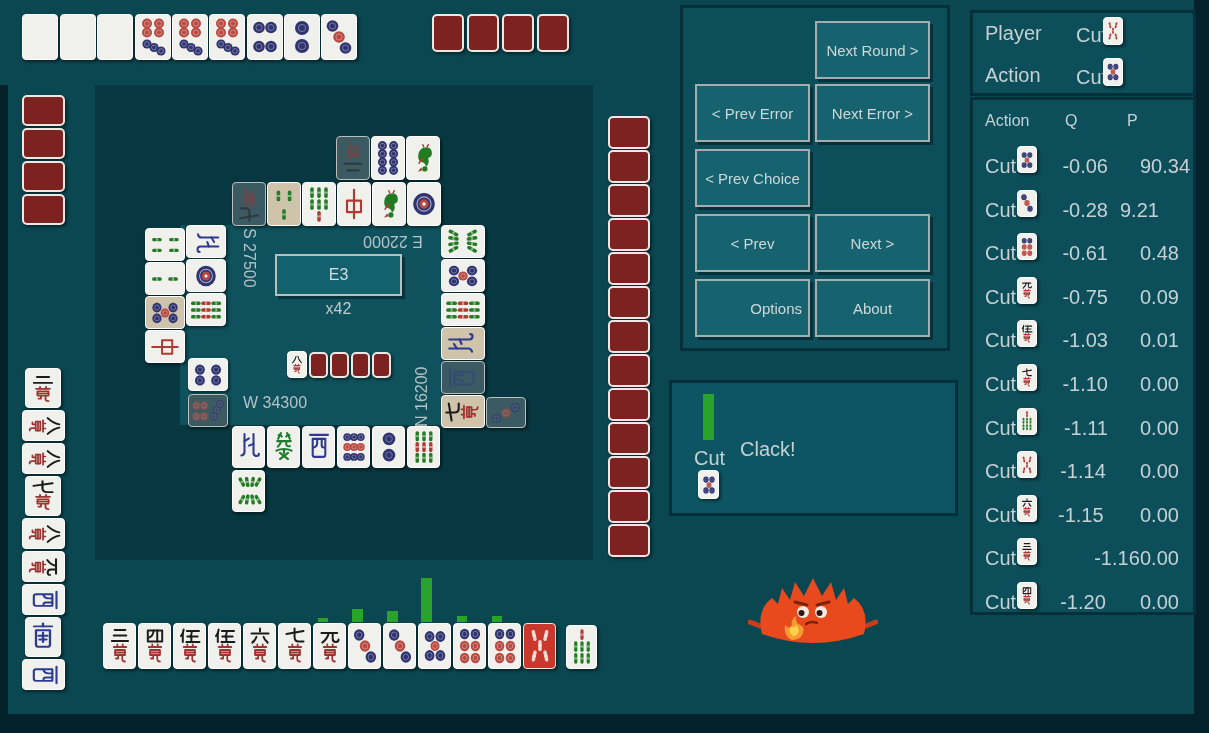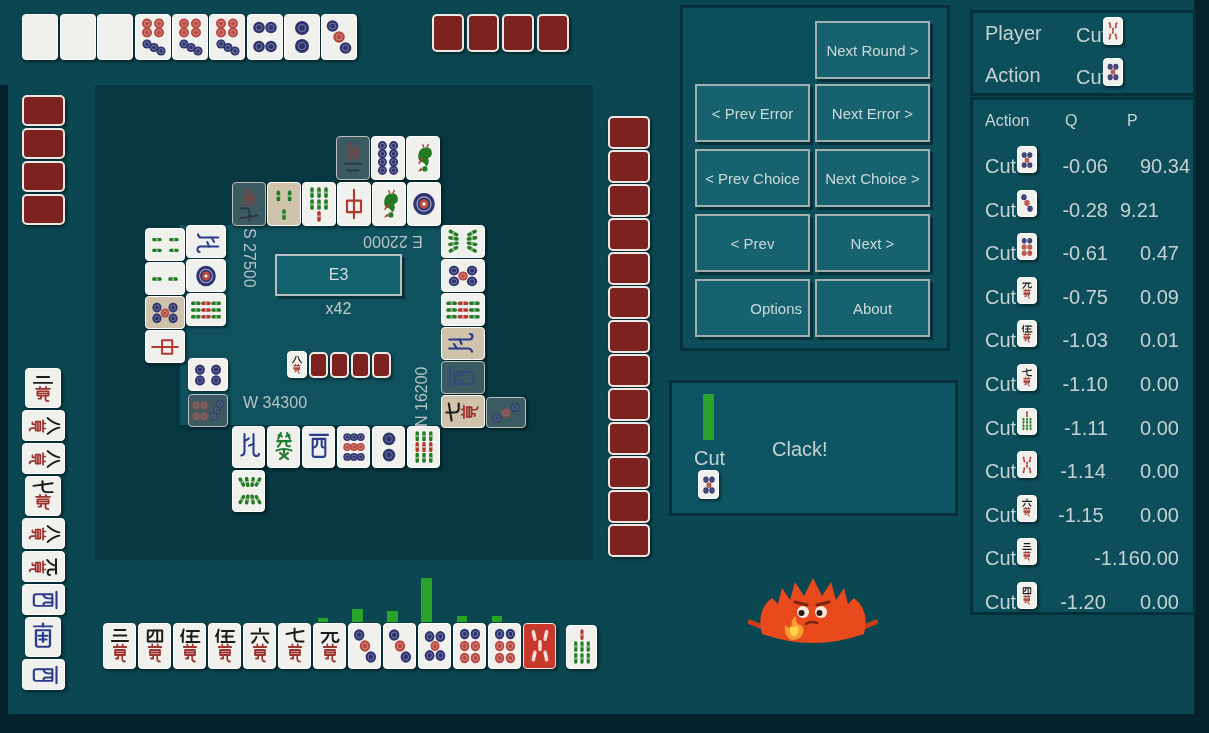--- a/index.html
+++ b/index.html
@@ -1056,21 +1056,20 @@
       <div class="bar" style="left: 421px; top: 578px; width: 11px; height: 44px;"></div>
       <div class="bar" style="left: 457px; top: 616px; width: 10px; height: 6px;"></div>
       <div class="bar" style="left: 492px; top: 616px; width: 10px; height: 6px;"></div>
     </div>
 
   <div class="panel" style="left:683px;top:8px;width:264px;height:340px;">
     <button class="btn" style="left:132px;top:13px;">Next Round &gt;</button>
     <button class="btn" style="left:12px;top:76px;">&lt; Prev Error</button>
     <button class="btn" style="left:132px;top:76px;">Next Error &gt;</button>
     <button class="btn" style="left:12px;top:141px;">&lt; Prev Choice</button>
-    <button class="btn" style="left:132px;top:141px;">Next Choice &gt;</button>
     <button class="btn" style="left:12px;top:206px;">&lt; Prev</button>
     <button class="btn" style="left:132px;top:206px;">Next &gt;</button>
     <button class="btn" style="left:12px;top:271px;text-align:right;">Options</button>
     <button class="btn" style="left:132px;top:271px;">About</button>
   </div>
 
   <div class="panel" style="left:973px;top:13px;width:220px;height:80px;"></div>
   <span class="txt" style="left:985px;top:22px;">Player</span>
   <span class="txt" style="left:1076px;top:24px;">Cut</span>
   <span class="txt" style="left:985px;top:64px;">Action</span>
@@ -1122,21 +1121,21 @@
           <circle cx="9" cy="20" r="2.704" fill="none" stroke="#fff" stroke-opacity=".35" stroke-width="1"></circle>
           <circle cx="21" cy="20" r="5.2" fill="#b84a42"></circle>
           <circle cx="21" cy="20" r="2.704" fill="none" stroke="#fff" stroke-opacity=".35" stroke-width="1"></circle>
           <circle cx="9" cy="32" r="5.2" fill="#b84a42"></circle>
           <circle cx="9" cy="32" r="2.704" fill="none" stroke="#fff" stroke-opacity=".35" stroke-width="1"></circle>
           <circle cx="21" cy="32" r="5.2" fill="#b84a42"></circle>
           <circle cx="21" cy="32" r="2.704" fill="none" stroke="#fff" stroke-opacity=".35" stroke-width="1"></circle>
         </svg>
       </div>
       <span class="txt" style="left: 1058px; top: 242.2px; width: 50px; text-align: right; display: inline-block;">-0.61</span>
-      <span class="txt" style="left: 1140px; top: 242.2px;">0.47</span>
+      <span class="txt" style="left: 1140px; top: 242.2px;">0.48</span>
       <span class="txt" style="left: 985px; top: 285.8px;">Cut</span>
       <div class="tile" style="left: 1017px; top: 276.8px; width: 20px; height: 27px;">
         <svg width="14" height="21" viewBox="0 0 30 40" preserveAspectRatio="none" style="transform: translate(-50%, -50%) rotate(0deg);">
           <path d="M5.5 7H23" stroke="#1c1c1c" stroke-width="2.2" fill="none" stroke-linecap="round" stroke-linejoin="round"></path>
           <path d="M13.5 7Q12.5 12.5 6.5 16.5" stroke="#1c1c1c" stroke-width="2.2" fill="none" stroke-linecap="round" stroke-linejoin="round"></path>
           <path d="M18 7V12.5Q18 16 21.5 16Q24.5 16 24.5 13.5" stroke="#1c1c1c" stroke-width="2.2" fill="none" stroke-linecap="round" stroke-linejoin="round"></path>
           <path d="M8 21H22" stroke="#9e3430" stroke-width="1.9" fill="none" stroke-linecap="round" stroke-linejoin="round"></path>
           <path d="M12 18.5V21" stroke="#9e3430" stroke-width="1.9" fill="none" stroke-linecap="round" stroke-linejoin="round"></path>
           <path d="M18 18.5V21" stroke="#9e3430" stroke-width="1.9" fill="none" stroke-linecap="round" stroke-linejoin="round"></path>
           <path d="M9.5 24H20.5V29H9.5Z" stroke="#9e3430" stroke-width="1.9" fill="none" stroke-linecap="round" stroke-linejoin="round"></path>
@@ -1296,21 +1295,21 @@
           <path d="M17.5 29V33Q17.5 35.5 20.5 35.5" stroke="#9e3430" stroke-width="1.9" fill="none" stroke-linecap="round" stroke-linejoin="round"></path>
         </svg>
       </div>
       <span class="txt" style="left: 1058px; top: 591px; width: 50px; text-align: center; display: inline-block;">-1.20</span>
       <span class="txt" style="left: 1140px; top: 591px;">0.00</span>
     </div>
 
   <div class="panel" style="left:672px;top:383px;width:283px;height:130px;background:#0d5562;"></div>
   <div class="bar" style="left:703px;top:394px;width:11px;height:46px;"></div>
   <span class="txt" style="left:694px;top:447px;">Cut</span>
-  <span class="txt" style="left:740px;top:438px;margin-left:32px;">Clack!</span>
+  <span class="txt" style="left:740px;top:438px;">Clack!</span>
 
   <svg class="abs" style="left:748px;top:556px;" width="130" height="92" viewBox="0 0 130 92">
     <path d="M12 70 L2 66" stroke="#c93d18" stroke-width="5" stroke-linecap="round"></path>
     <path d="M118 70 L128 66" stroke="#c93d18" stroke-width="5" stroke-linecap="round"></path>
     <path d="M14 78 Q8 54 24 42 L30 48 L34 32 L42 44 L47 26 L56 40 L65 22 L74 40 L83 26 L88 44 L96 32 L100 48 L106 42 Q122 54 116 78 Q90 87 65 87 Q40 87 14 78 Z" fill="#e84a1e"></path>
     <circle cx="55" cy="56" r="6" fill="#f6e9e2"></circle>
       <circle cx="73" cy="56" r="6" fill="#f6e9e2"></circle>
     <circle cx="53.5" cy="57" r="3" fill="#2b1a12"></circle>
       <circle cx="71.5" cy="57" r="3" fill="#2b1a12"></circle>
     <path d="M47 46 L59 49" stroke="#7a2410" stroke-width="3" stroke-linecap="round"></path>

